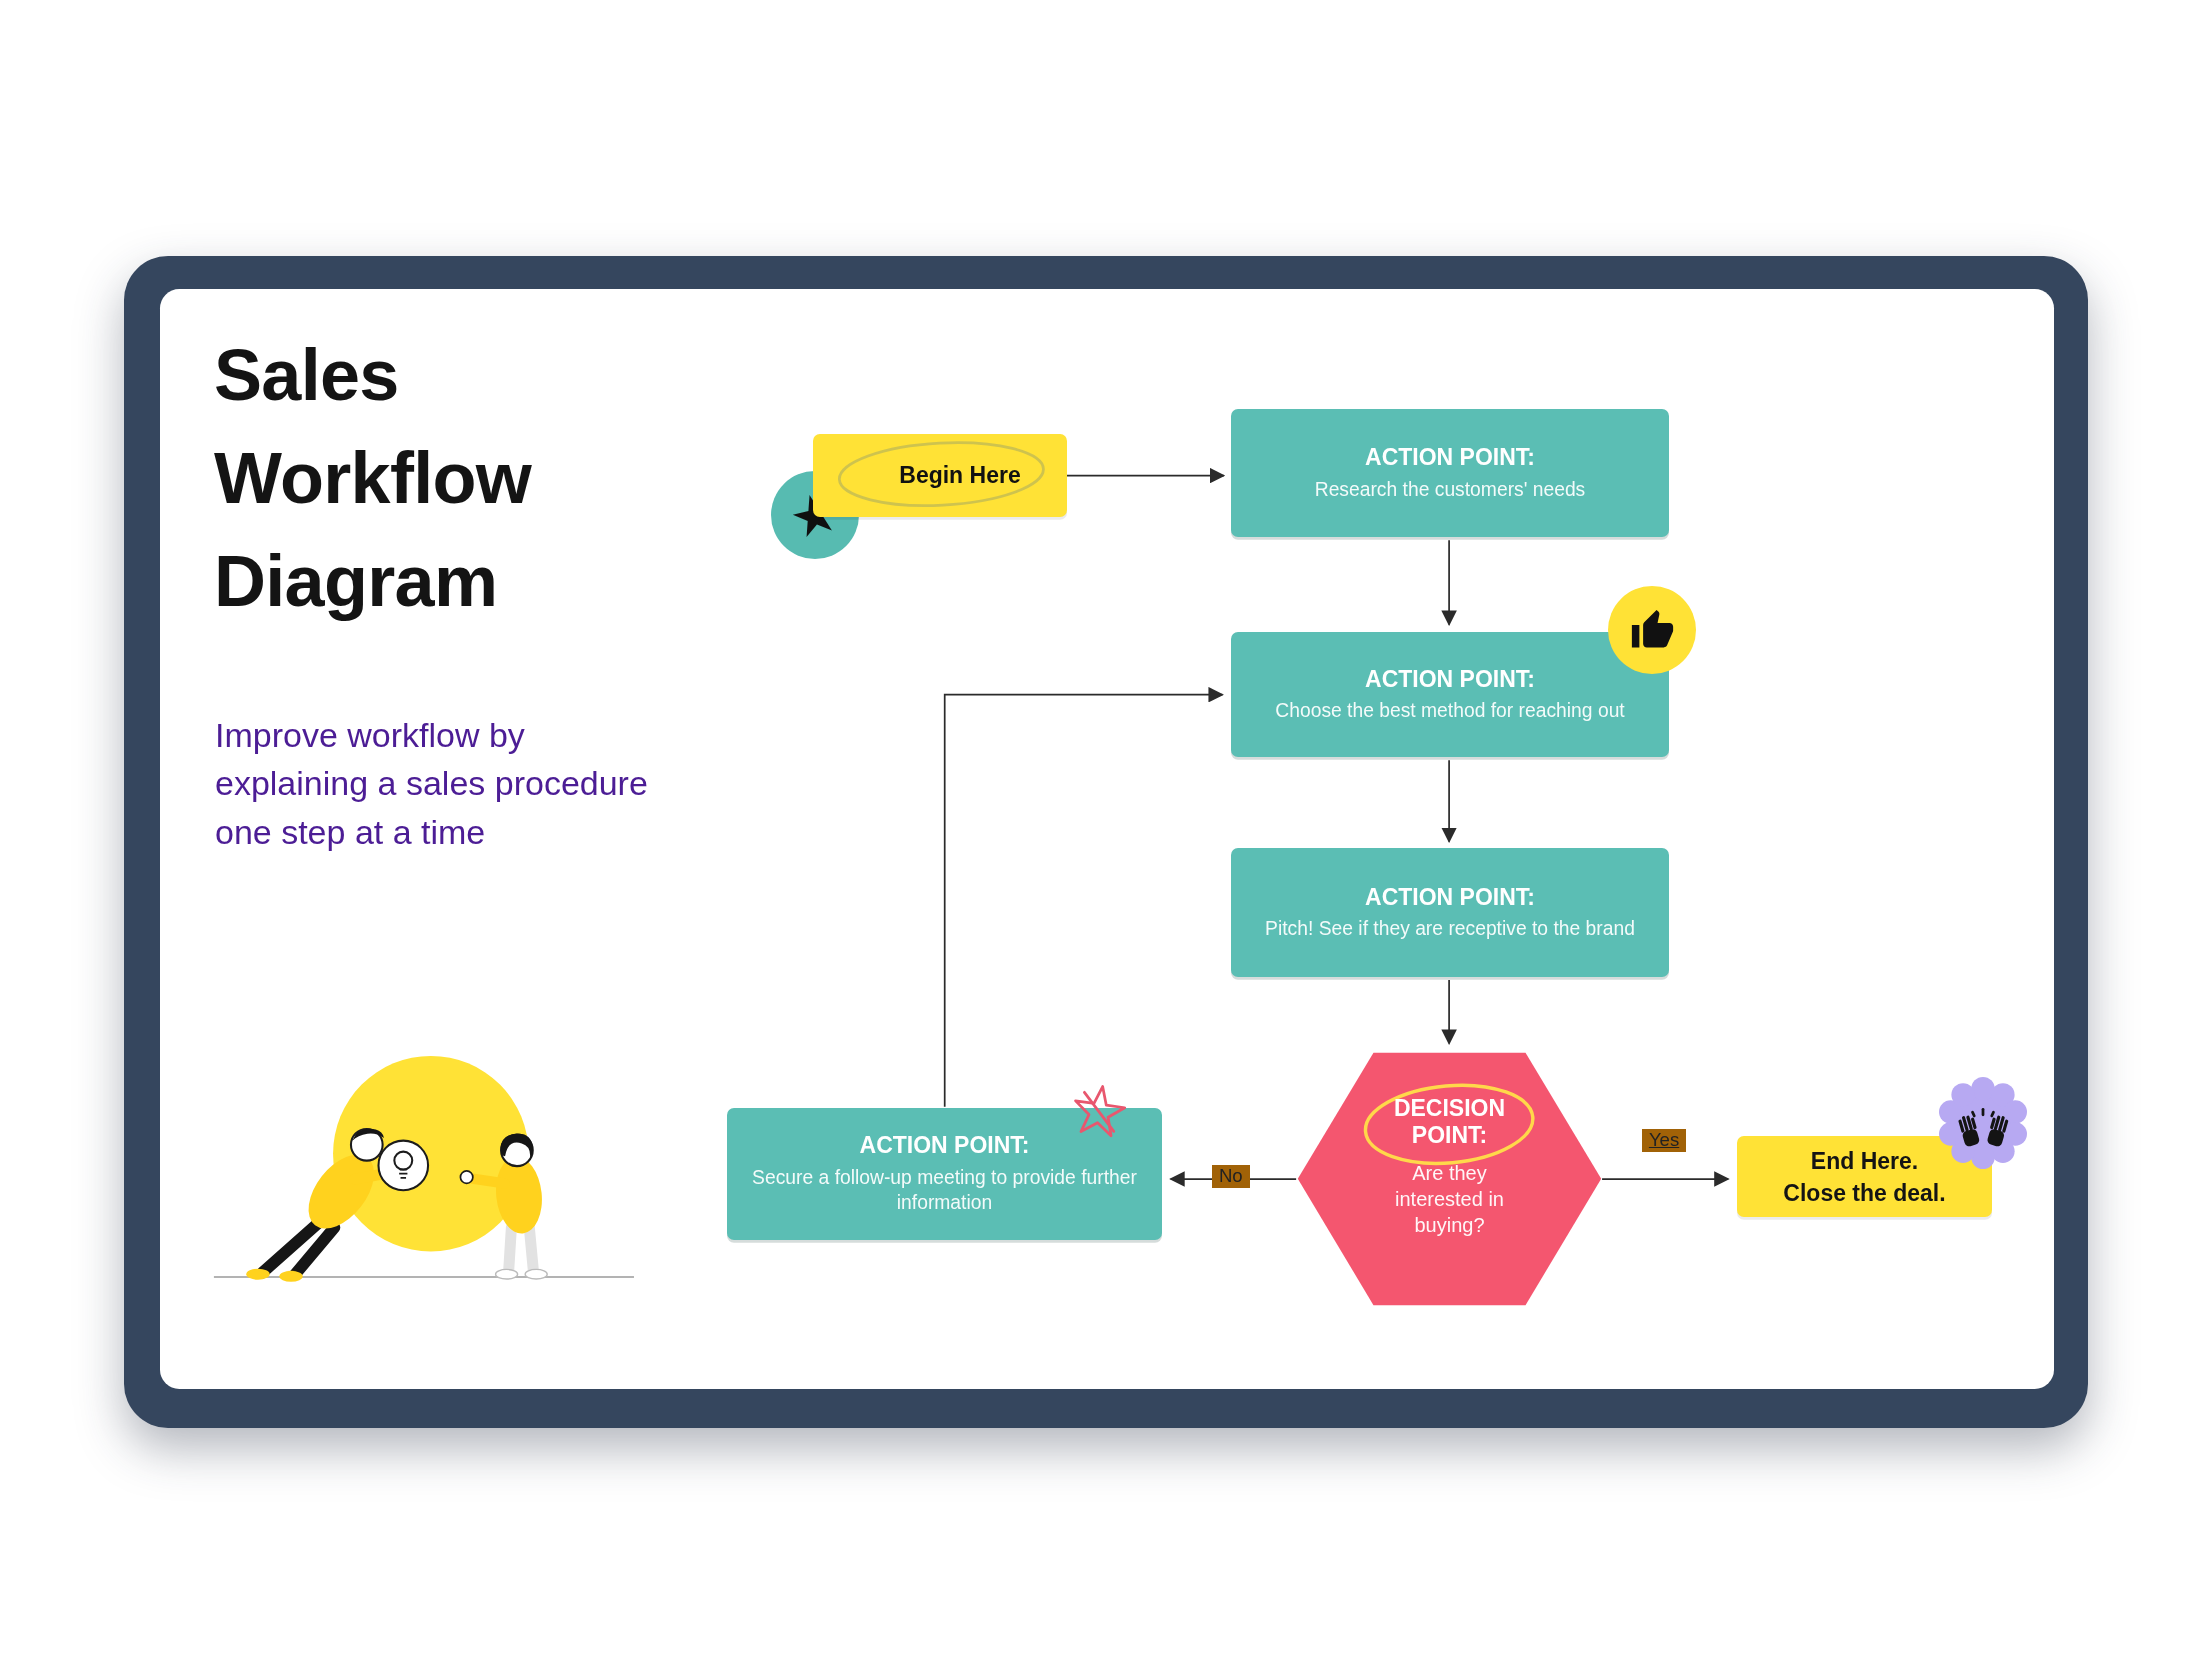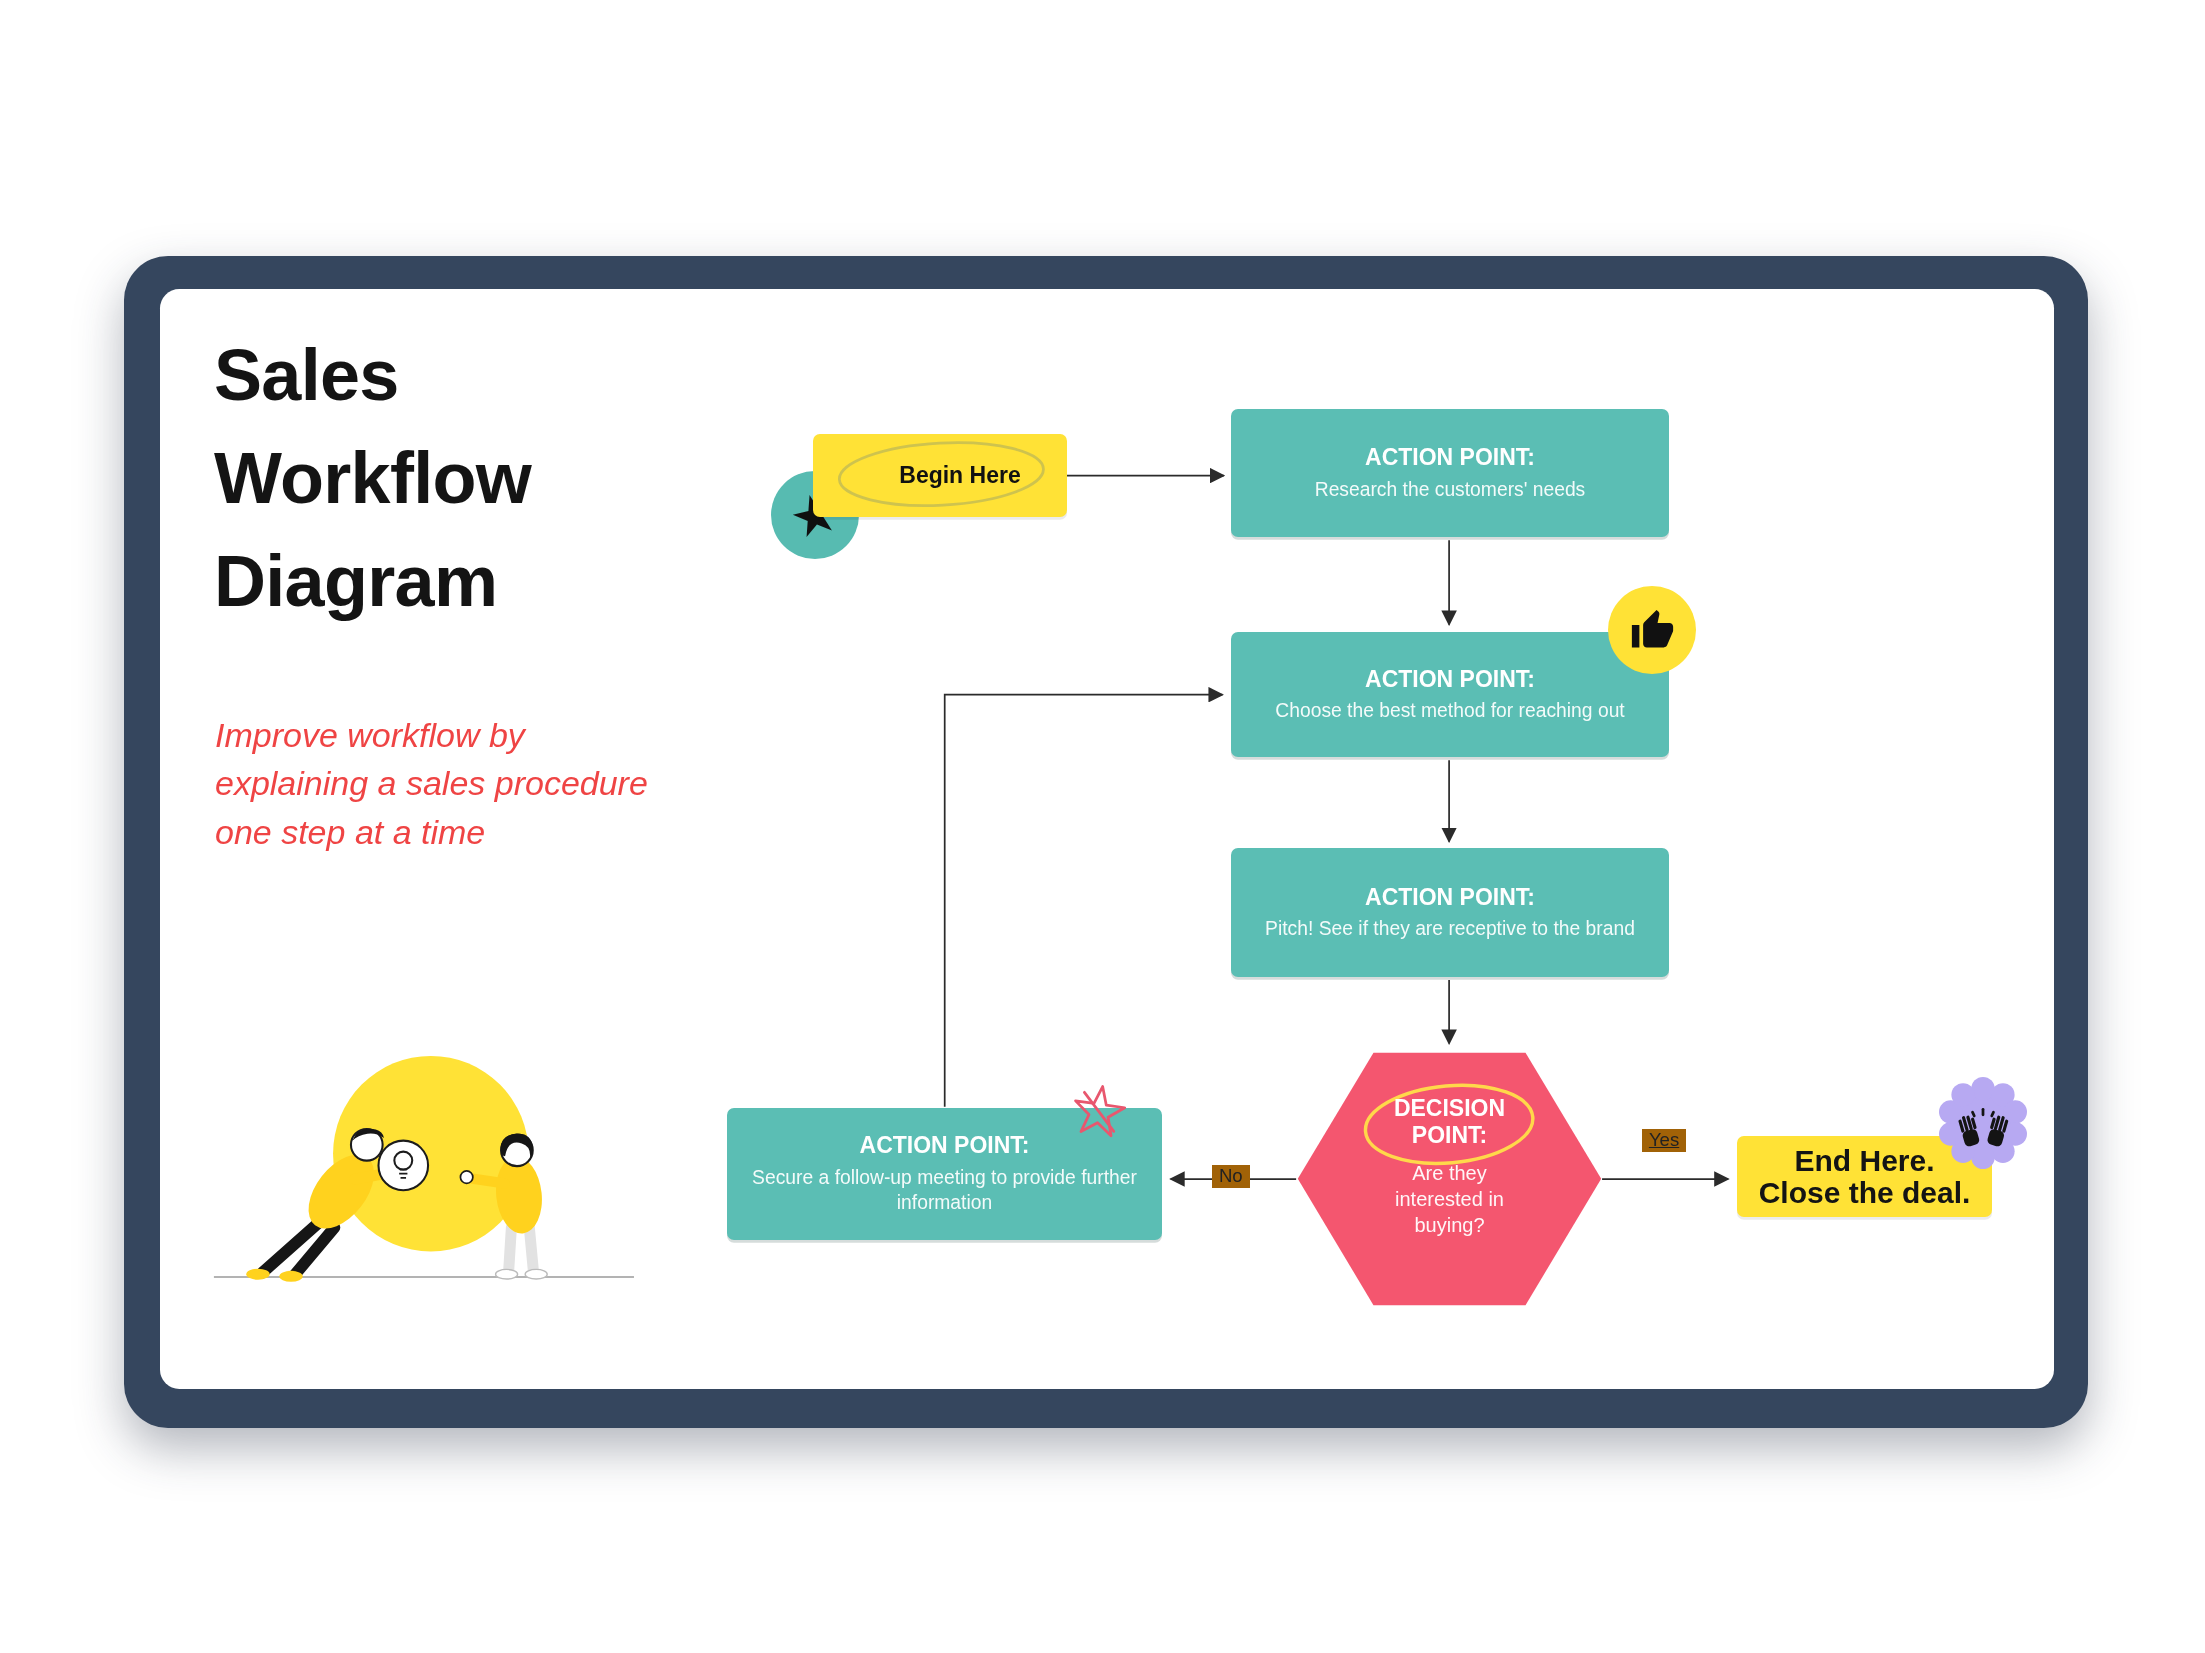--- a/index.html
+++ b/index.html
@@ -5,21 +5,21 @@
   html,body{margin:0;padding:0;background:#ffffff;}
   .page{position:relative;width:2205px;height:1654px;overflow:hidden;background:#ffffff;
         font-family:"Liberation Sans","DejaVu Sans",sans-serif;}
   .frame{position:absolute;left:124px;top:256px;width:1964px;height:1172px;background:#35465E;
          border-radius:44px;box-shadow:0 20.7px 48px rgba(40,50,70,0.35);z-index:1;}
   .slide{position:absolute;left:160px;top:289px;width:1894px;height:1100px;background:#ffffff;
          border-radius:19.3px;z-index:1;}
   .title{position:absolute;left:214px;top:324px;width:400px;margin:0;z-index:3;
          font-size:72px;font-weight:bold;line-height:1.43;color:#141414;letter-spacing:-0.7px;}
   .subtitle{position:absolute;left:215px;top:711px;width:434px;margin:0;z-index:3;
-            font-size:34px;line-height:1.42;color:#ef4444;font-style:italic;}
+            font-size:34px;line-height:1.42;color:#4c1d95;}
   .illustration{position:absolute;left:193px;top:985px;z-index:3;}
   .edges{position:absolute;left:0;top:0;z-index:2;}
   .node{position:absolute;display:flex;flex-direction:column;align-items:center;justify-content:center;
         text-align:center;z-index:3;}
   .teal{background:#5BBEB4;border-radius:7px;box-shadow:0 2.8px 0 rgba(20,60,55,0.18);}
   .yellow-box{background:#FFE236;border-radius:6.9px;box-shadow:0 2.8px 0 rgba(0,0,0,0.08);}
   .node .heading{font-size:23px;font-weight:bold;color:#ffffff;margin:0 0 5.5px 0;}
   .node .body{font-size:19.3px;color:rgba(255,255,255,0.93);line-height:1.32;margin:0;}
   .begin{left:813px;top:434px;width:254px;height:83px;z-index:3;}
   .begin .begin-label{font-size:23px;font-weight:bold;color:#111;position:relative;z-index:1;margin-left:40px;}
@@ -34,21 +34,21 @@
   .action-pitch{left:1231px;top:848px;width:438px;height:129px;padding:0 16.5px;box-sizing:border-box;}
   .action-followup{left:727px;top:1108px;width:435px;height:132px;padding:0 19.3px;box-sizing:border-box;}
   .hexagon{position:absolute;left:1296px;top:1050px;width:307px;height:258px;z-index:3;}
   .hex-heading{position:absolute;left:0;top:45px;width:100%;text-align:center;
                font-size:23px;font-weight:bold;color:#fff;line-height:27px;z-index:2;}
   .hex-heading span{display:inline-block;width:152px;}
   .hex-body{position:absolute;left:0;top:110px;width:100%;text-align:center;
             font-size:20px;color:rgba(255,255,255,0.95);line-height:26px;z-index:2;}
   .hex-body span{display:inline-block;width:165px;}
   .end-box{left:1737px;top:1136px;width:255px;height:81px;z-index:3;}
-  .end-box .end-line{font-size:30px;font-weight:bold;color:#141414;line-height:32px;}
+  .end-box .end-line{font-size:23px;font-weight:bold;color:#141414;line-height:32px;}
   .celebrate-badge{position:absolute;left:1928px;top:1068px;z-index:4;}
   .scribble-star{position:absolute;left:1061px;top:1078px;z-index:4;}
   .edge-label{position:absolute;z-index:3;background:#a16207;color:#222;font-size:18.6px;
               padding:1.4px 6.9px;line-height:1.1;}
   .yes-label{left:1642px;top:1129px;text-decoration:underline;}
   .no-label{left:1212px;top:1165px;}
 </style>
 </head>
 <body>
 

